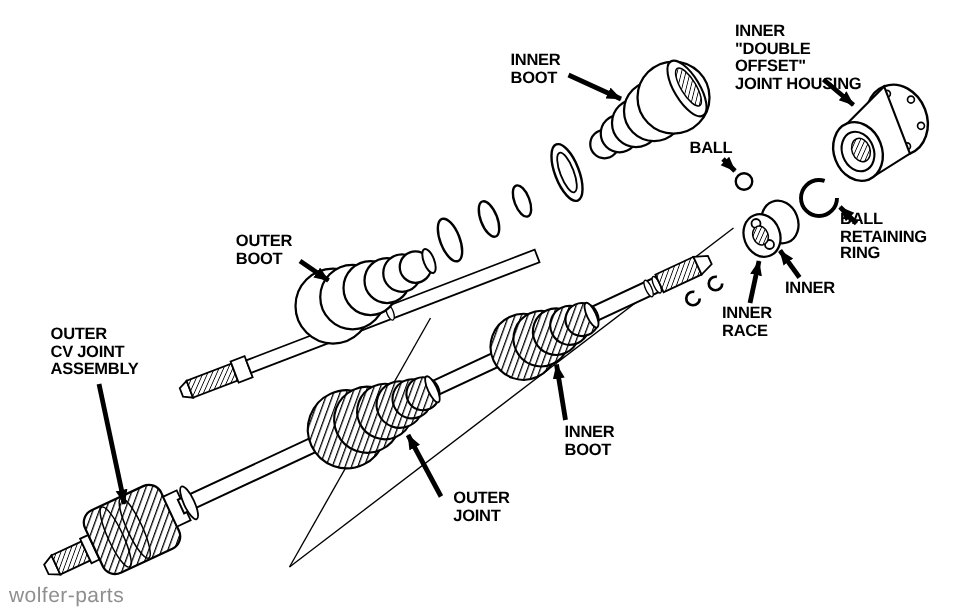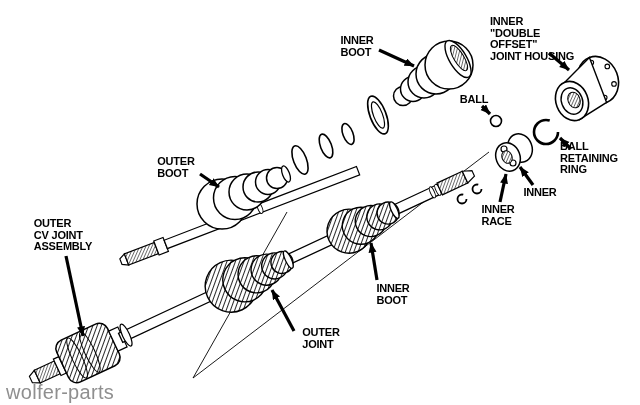--- a/index.html
+++ b/index.html
@@ -7,21 +7,21 @@
     position:relative;width:640px;height:405px;background:#fff;overflow:hidden;
     font-family:"Liberation Sans",sans-serif;
   }
   .stage svg{position:absolute;left:0;top:0;}
   .lbl{
     position:absolute;transform:translateX(-50%);
     font-weight:bold;font-size:11px;line-height:11.5px;letter-spacing:-0.2px;
     white-space:pre-line;color:#000;
   }
   .watermark{
-    position:absolute;left:6px;bottom:1px;font-size:20px;color:#8f8f8f;
+    position:absolute;left:6px;bottom:1px;font-size:14px;color:#8f8f8f;
     letter-spacing:0.3px;font-weight:400;text-align:center;
   }
 </style>
 </head>
 <body>
 
 <div class="stage">
 
 <svg width="640" height="405" viewBox="0 0 640 405">
   <defs>

